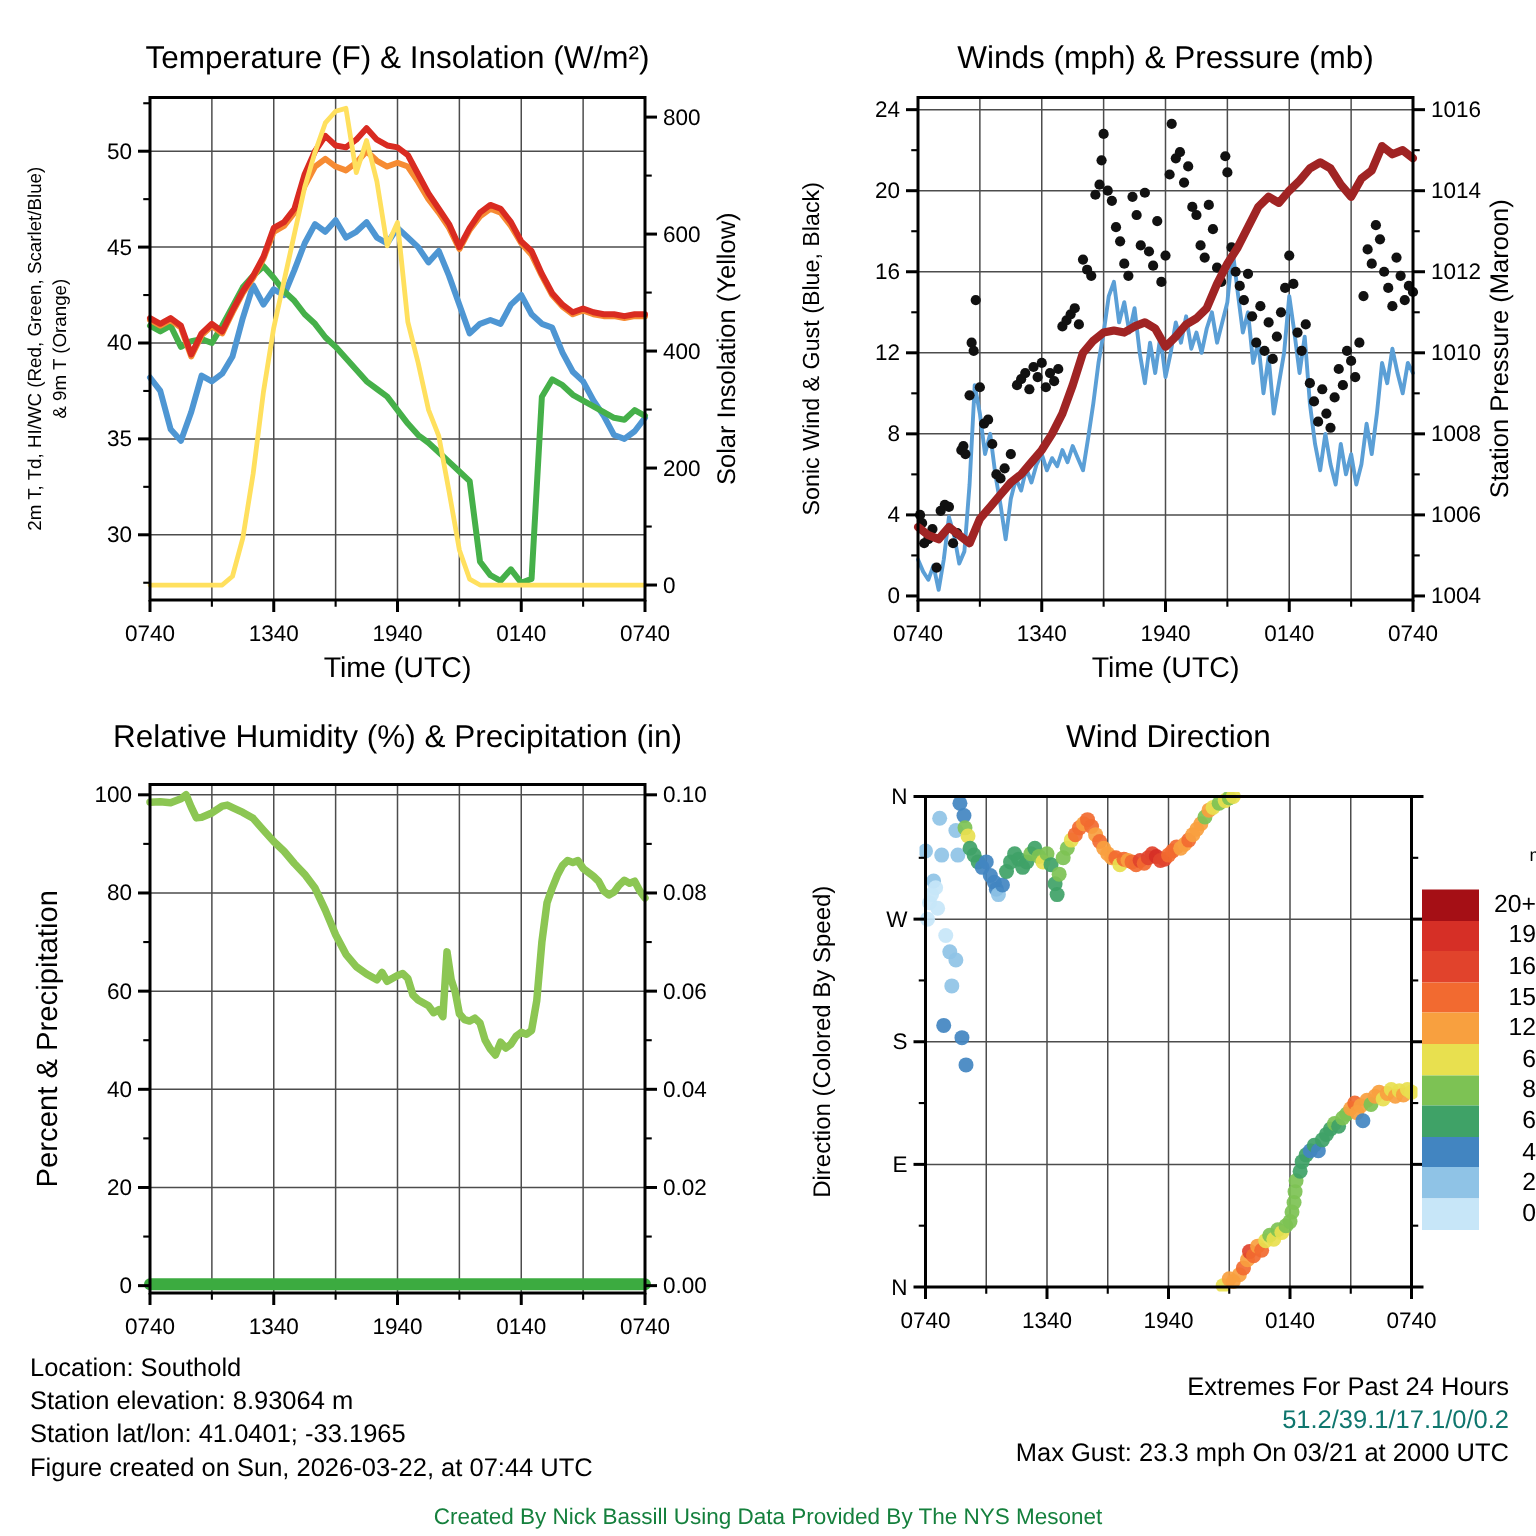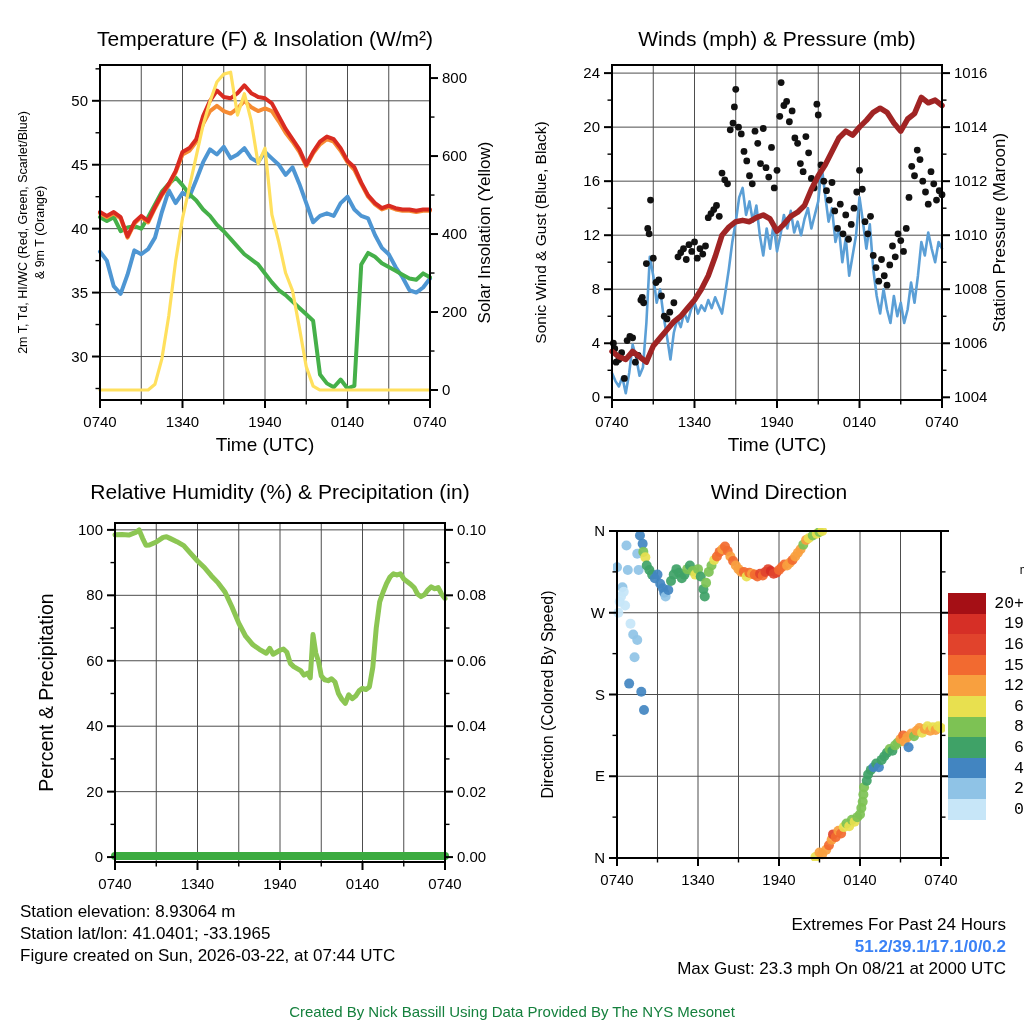--- a/index.html
+++ b/index.html
@@ -4,26 +4,26 @@
 <style>
   html,body{margin:0;padding:0;background:#fff;}
   body{width:1024px;height:1024px;position:relative;overflow:hidden;
        font-family:"Liberation Sans", sans-serif;color:#000;}
   .panel{position:absolute;}
   .chart-title{position:absolute;text-align:center;font-size:21px;white-space:nowrap;}
   svg{position:absolute;left:0;top:0;}
   svg text{font-family:"Liberation Sans", sans-serif;}
   .colorbar{position:absolute;left:436px;top:133px;}
   .cb-title{position:absolute;left:457px;top:103px;width:74px;text-align:right;font-size:12px;}
-  .cb-row{display:flex;align-items:center;height:20.6px;font-family:Liberation Mono, monospace;}
+  .cb-row{display:flex;align-items:center;height:20.6px;}
   .cb-swatch{width:38px;height:20.6px;}
   .cb-label{width:32px;margin-left:6px;text-align:right;font-size:16.5px;}
   .footer-left{position:absolute;left:20px;top:901px;font-size:17px;line-height:22.2px;}
   .footer-right{position:absolute;right:18px;top:914px;font-size:17px;line-height:22.2px;text-align:right;}
-  .extremes-values{color:#3b82f6;font-weight:bold;}
+  .extremes-values{color:#0f766e;font-weight:normal;}
   .credit{position:absolute;left:0;top:1003px;width:1024px;text-align:center;
           font-size:15px;color:#15803d;}
 </style>
 </head>
 <body>
 
 <div class="panel" style="left:0;top:0;width:512px;height:460px">
   <div class="chart-title" style="left:0;top:27px;width:530px">Temperature (F) &amp; Insolation (W/m²)</div>
   <svg id="svg0" width="512" height="460">
       <defs>
@@ -334,21 +334,21 @@
         <text x="442" y="186.16935483870864" font-size="15" text-anchor="start" fill="#000">1012</text>
         <text x="442" y="132.13709677419246" font-size="15" text-anchor="start" fill="#000">1014</text>
         <text x="442" y="78.10483870967624" font-size="15" text-anchor="start" fill="#000">1016</text>
       </g>
       <text x="34" y="232.5" font-size="15.5" text-anchor="middle" fill="#000" transform="rotate(-90 34 232.5)">Sonic Wind &amp; Gust (Blue, Black)</text>
       <text x="493" y="232.5" font-size="17" text-anchor="middle" fill="#000" transform="rotate(-90 493 232.5)">Station Pressure (Maroon)</text>
       <text x="265" y="451" font-size="19" text-anchor="middle" fill="#000">Time (UTC)</text>
     </svg>
 </div>
 
-<div class="panel" style="left:15px;top:460px;width:512px;height:440px">
+<div class="panel" style="left:0;top:460px;width:512px;height:440px">
   <div class="chart-title" style="left:0;top:20px;width:530px">Relative Humidity (%) &amp; Precipitation (in)</div>
   <svg id="svg2" width="512" height="440">
       <defs>
         <clipPath id="clip2">
           <rect x="96" y="60" width="338" height="345"></rect>
         </clipPath>
       </defs>
       <g stroke="#4d4d4d" stroke-width="1">
         <line x1="182.5" y1="63" x2="182.5" y2="402"></line>
         <line x1="265" y1="63" x2="265" y2="402"></line>
@@ -680,24 +680,25 @@
         <div class="cb-label">2</div>
       </div>
       <div class="cb-row">
         <div class="cb-swatch" style="background: rgb(199, 230, 248);"></div>
         <div class="cb-label">0</div>
       </div>
     </div>
 </div>
 
 <div class="footer-left">
+  <div>Location: Southold</div>
   <div>Station elevation: 8.93064 m</div>
   <div>Station lat/lon: 41.0401; -33.1965</div>
   <div>Figure created on Sun, 2026-03-22, at 07:44 UTC</div>
 </div>
 
 <div class="footer-right">
   <div>Extremes For Past 24 Hours</div>
   <div class="extremes-values">51.2/39.1/17.1/0/0.2</div>
-  <div>Max Gust: 23.3 mph On 08/21 at 2000 UTC</div>
+  <div>Max Gust: 23.3 mph On 03/21 at 2000 UTC</div>
 </div>
 
 <div class="credit">Created By Nick Bassill Using Data Provided By The NYS Mesonet</div>
 
 </body></html>

